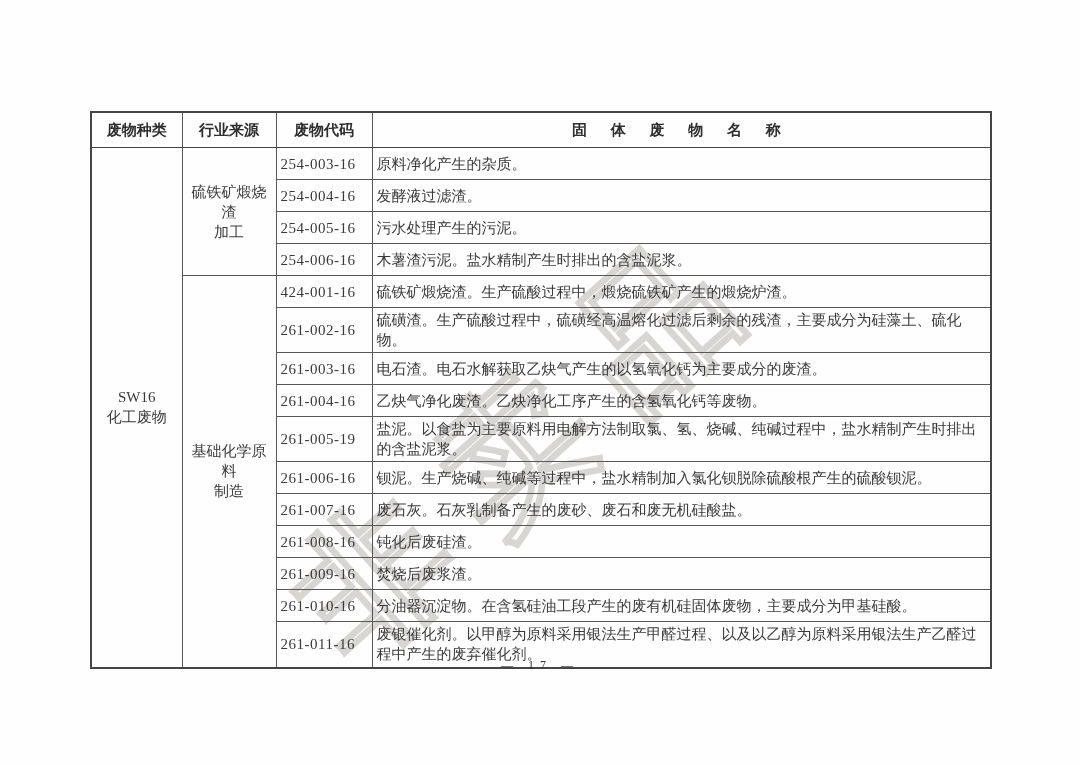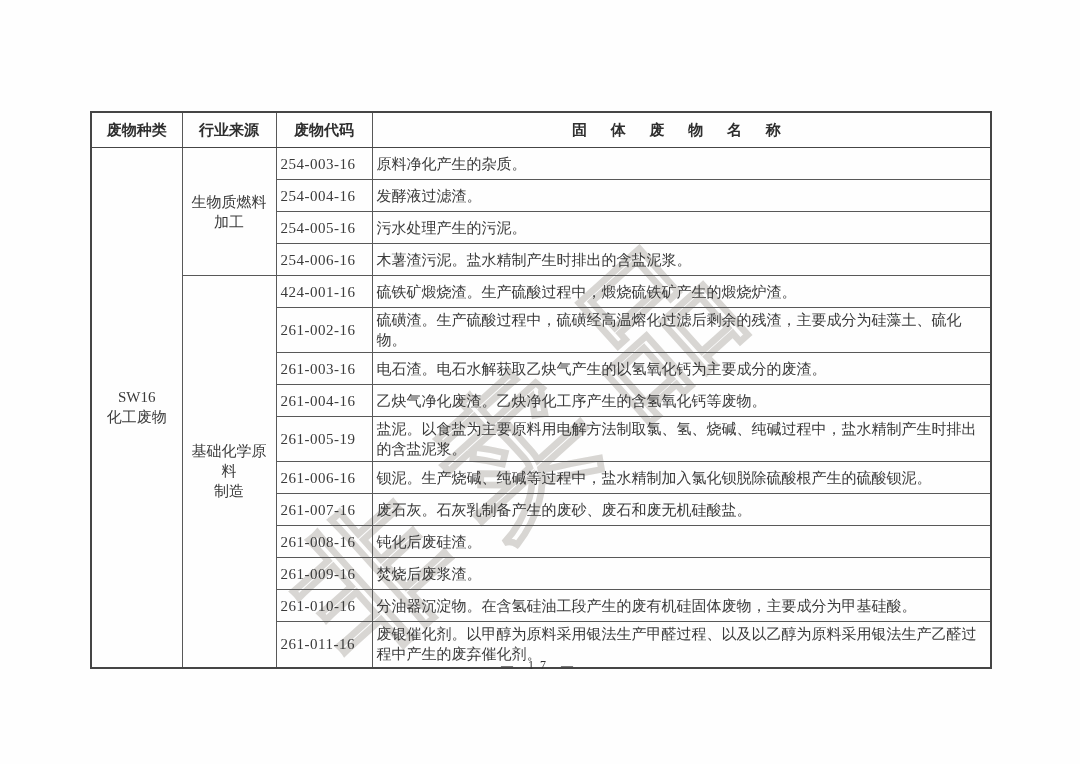--- a/index.html
+++ b/index.html
@@ -115,21 +115,21 @@
         <th>废物种类</th>
         <th>行业来源</th>
         <th>废物代码</th>
         <th class="name-header">固 体 废 物 名 称</th>
       </tr>
     </thead>
     <tbody id="table-body">
         <tr>
           <td class="category-cell" rowspan="15">SW16
 化工废物</td>
-          <td class="industry-cell" rowspan="4">生物质燃料
+          <td class="industry-cell" rowspan="4">硫铁矿煅烧渣
 加工</td>
           <td class="code-cell">254-003-16</td>
           <td class="name-cell">原料净化产生的杂质。</td>
         </tr>
         <tr>
           <td class="code-cell">254-004-16</td>
           <td class="name-cell">发酵液过滤渣。</td>
         </tr>
         <tr>
           <td class="code-cell">254-005-16</td>

